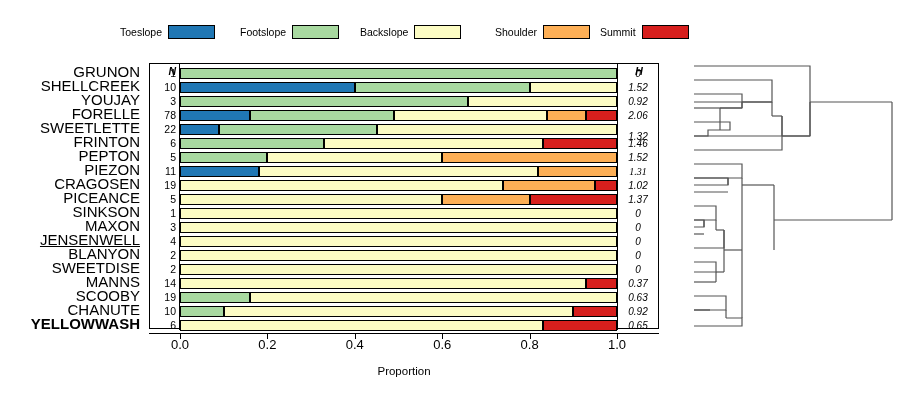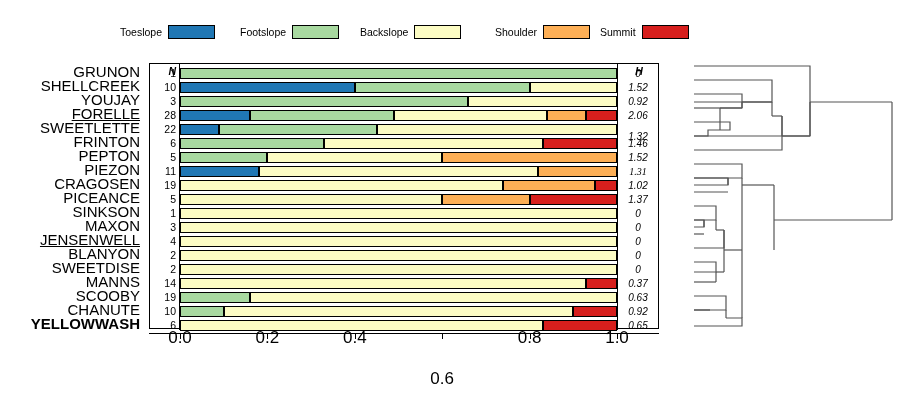--- a/index.html
+++ b/index.html
@@ -48,21 +48,21 @@
 
   
   .hval{position:absolute;width:34px;text-align:center;font-size:10px;
         font-style:italic;line-height:11px;}
   .hhead{position:absolute;width:34px;text-align:center;font-size:10.5px;
          font-style:italic;font-weight:bold;}
 
   
   .xaxis{position:absolute;left:149px;top:333px;width:510px;height:1px;background:#000;}
   .xtick{position:absolute;top:333px;width:1px;height:6px;background:#000;}
-  .xticklab{position:absolute;top:328px;font-size:17px;transform:translateX(-50%);}
+  .xticklab{position:absolute;top:337px;font-size:13px;transform:translateX(-50%);}
   .xlab{position:absolute;left:149px;top:365px;width:510px;text-align:center;
         font-size:11.5px;}
 
   
   .dendro{position:absolute;left:686px;top:60px;width:214px;height:272px;}
 </style>
 </head>
 <body>
 
 <div id="root">
@@ -88,21 +88,21 @@
       <div class="lg-item" style="position: absolute; left: 480px;">
         <span class="lg-label">Summit</span>
         <span class="lg-swatch" style="background: rgb(215, 31, 29);"></span>
       </div>
     </div>
 
   <div class="catcol" id="catcol">
       <div class="catlab" style="top: 3px; right: 6px;">GRUNON</div>
       <div class="catlab" style="top: 17px; right: 6px;">SHELLCREEK</div>
       <div class="catlab" style="top: 31px; right: 6px;">YOUJAY</div>
-      <div class="catlab" style="top: 45px; right: 6px; text-decoration: underline;">FORELLE</div>
+      <div class="catlab" style="top: 45px; right: 6px;">FORELLE</div>
       <div class="catlab" style="top: 59px; right: 6px;">SWEETLETTE</div>
       <div class="catlab" style="top: 73px; right: 6px;">FRINTON</div>
       <div class="catlab" style="top: 87px; right: 6px;">PEPTON</div>
       <div class="catlab" style="top: 101px; right: 6px;">PIEZON</div>
       <div class="catlab" style="top: 115px; right: 6px;">CRAGOSEN</div>
       <div class="catlab" style="top: 129px; right: 6px;">PICEANCE</div>
       <div class="catlab" style="top: 143px; right: 6px;">SINKSON</div>
       <div class="catlab" style="top: 157px; right: 6px;">MAXON</div>
       <div class="catlab" style="top: 171px; right: 6px; text-decoration: underline;">JENSENWELL</div>
       <div class="catlab" style="top: 185px; right: 6px;">BLANYON</div>
@@ -130,21 +130,21 @@
           <div class="seg" style="left: 0px; width: 174.8px; background: rgb(32, 119, 180);"></div>
           <div class="seg" style="left: 174.8px; width: 174.8px; background: rgb(168, 217, 160);"></div>
           <div class="seg" style="left: 349.6px; width: 87.4px; background: rgb(252, 252, 196);"></div>
         </div>
         <div class="nval" style="left: 0px; top: 32px;">3</div>
         <div class="hval" style="right: 3px; top: 32px;">0.92</div>
         <div class="barwrap" style="left: 30px; width: 437px; top: 31.5px;">
           <div class="seg" style="left: 0px; width: 288.42px; background: rgb(168, 217, 160);"></div>
           <div class="seg" style="left: 288.42px; width: 148.58px; background: rgb(252, 252, 196);"></div>
         </div>
-        <div class="nval" style="left: 0px; top: 46px;">28</div>
+        <div class="nval" style="left: 0px; top: 46px;">78</div>
         <div class="hval" style="right: 3px; top: 46px;">2.06</div>
         <div class="barwrap" style="left: 30px; width: 437px; top: 45.5px;">
           <div class="seg" style="left: 0px; width: 69.92px; background: rgb(32, 119, 180);"></div>
           <div class="seg" style="left: 69.92px; width: 144.21px; background: rgb(168, 217, 160);"></div>
           <div class="seg" style="left: 214.13px; width: 152.95px; background: rgb(252, 252, 196);"></div>
           <div class="seg" style="left: 367.08px; width: 39.33px; background: rgb(253, 175, 86);"></div>
           <div class="seg" style="left: 406.41px; width: 30.59px; background: rgb(215, 31, 29);"></div>
         </div>
         <div class="nval" style="left: 0px; top: 60px; text-align: right;">22</div>
         <div class="hval" style="right: 3px; top: 67px;">1.32</div>
@@ -243,26 +243,27 @@
 
   <div class="xaxis"></div>
   <div id="xticks">
       <div class="xtick" style="left: 180px;"></div>
       <div class="xticklab" style="left: 180px;">0.0</div>
       <div class="xtick" style="left: 267.4px;"></div>
       <div class="xticklab" style="left: 267.4px;">0.2</div>
       <div class="xtick" style="left: 354.8px;"></div>
       <div class="xticklab" style="left: 354.8px;">0.4</div>
       <div class="xtick" style="left: 442.2px;"></div>
-      <div class="xticklab" style="left: 442.2px; margin-top: 41px;">0.6</div>
+      <div class="xticklab" style="left: 442.2px;">0.6</div>
       <div class="xtick" style="left: 529.6px;"></div>
       <div class="xticklab" style="left: 529.6px;">0.8</div>
       <div class="xtick" style="left: 617px;"></div>
       <div class="xticklab" style="left: 617px;">1.0</div>
     </div>
+  <div class="xlab">Proportion</div>
 
   <div class="dendro">
     <svg width="214" height="272" viewBox="0 0 214 272">
       <g fill="none" stroke="#555" stroke-width="1.2">
 
         <path d="M8,6 H124 V76 H8"></path>
         <path d="M8,20 H86 V42 H8"></path>
         <path d="M8,34 H56 V48 H34"></path>
         <path d="M8,48 H34"></path>
         <path d="M8,62 H44 V70 H34"></path>

